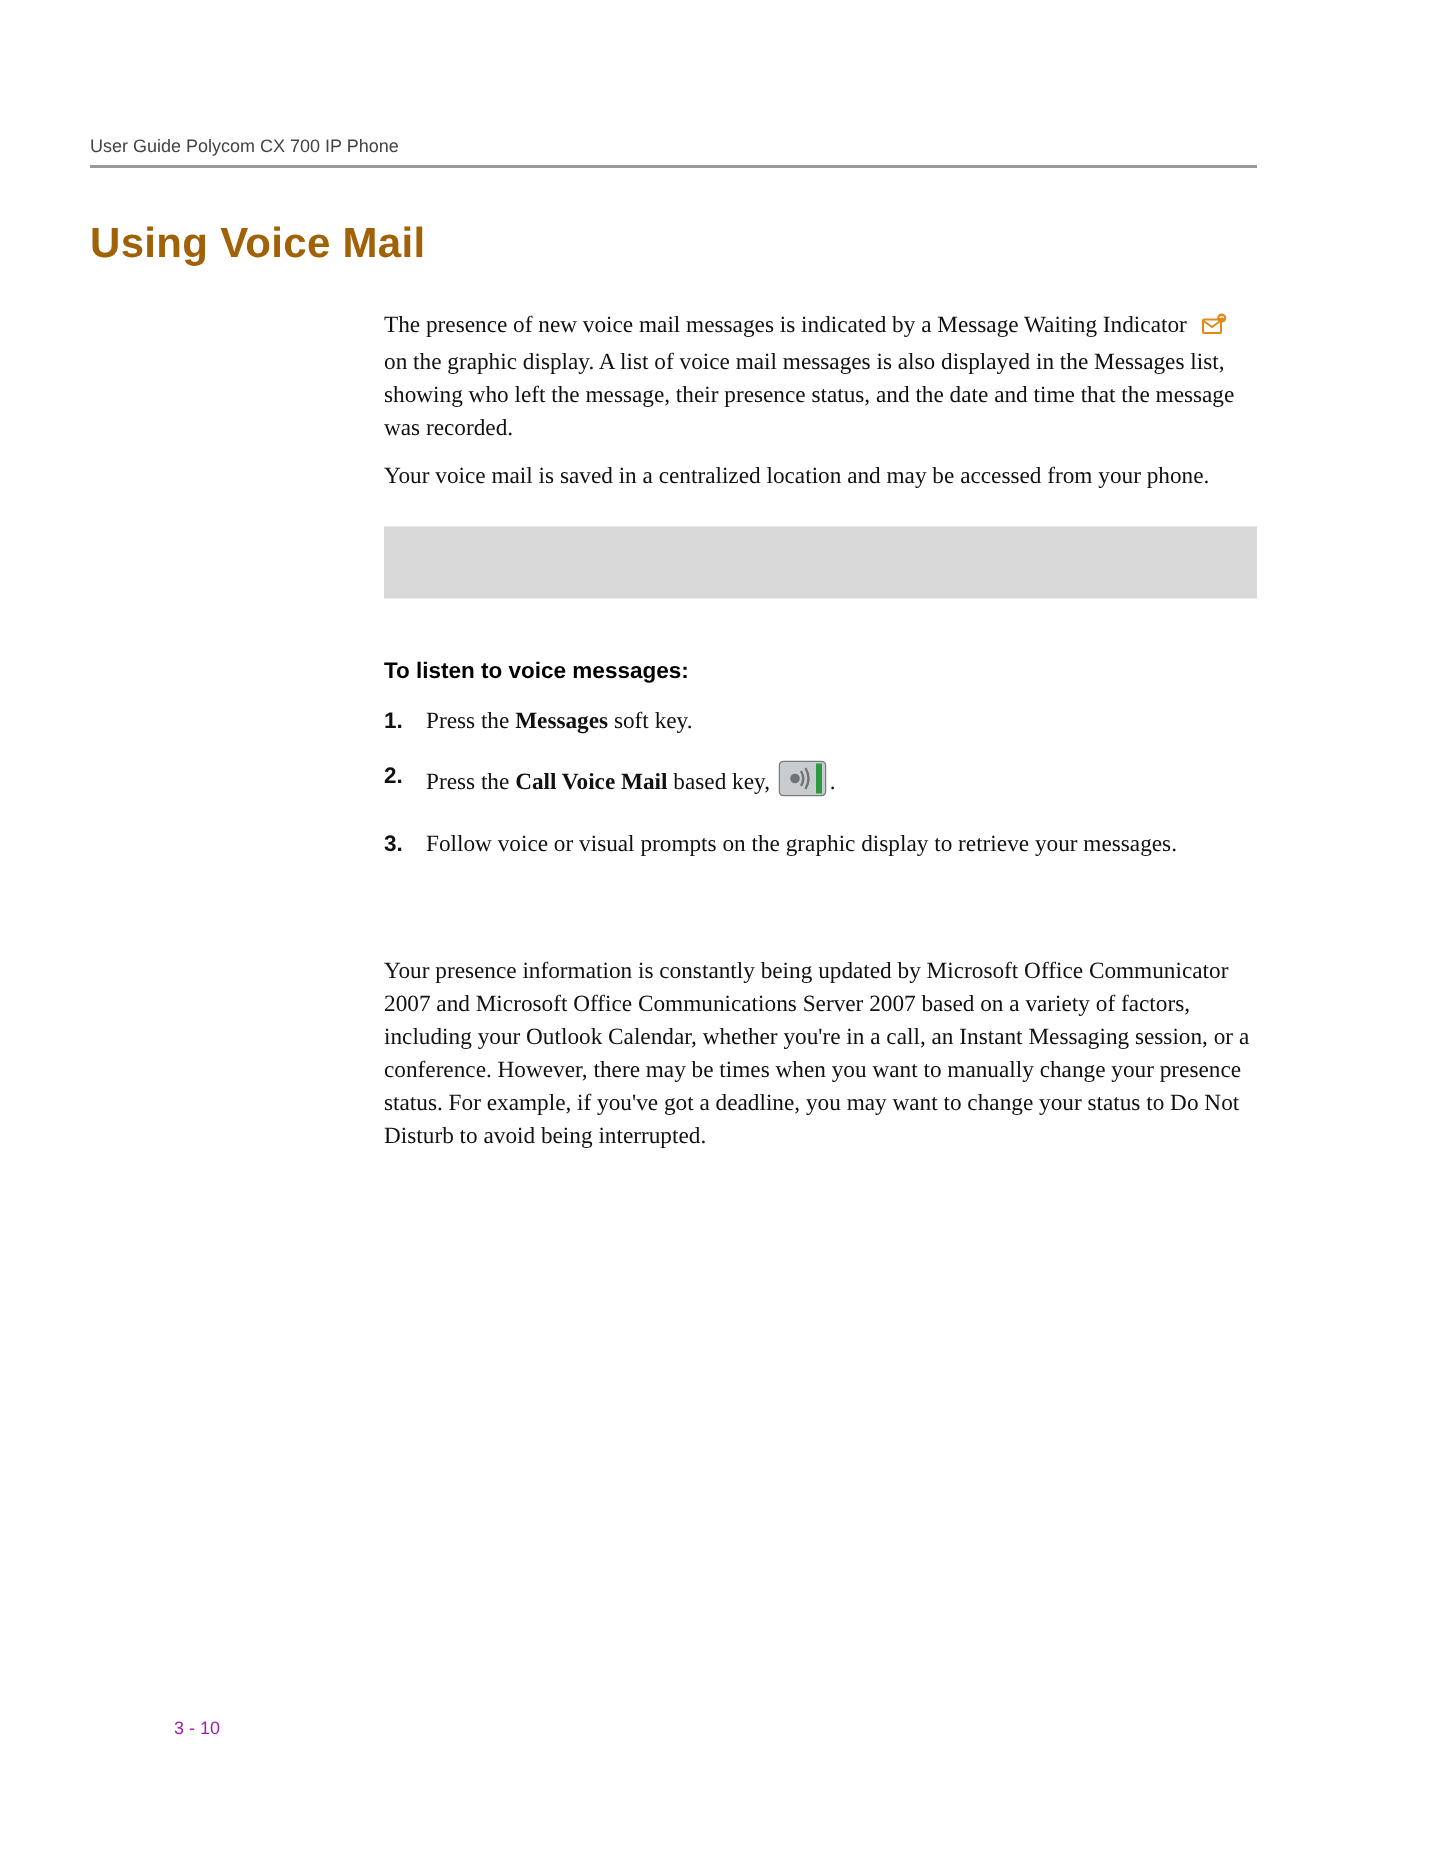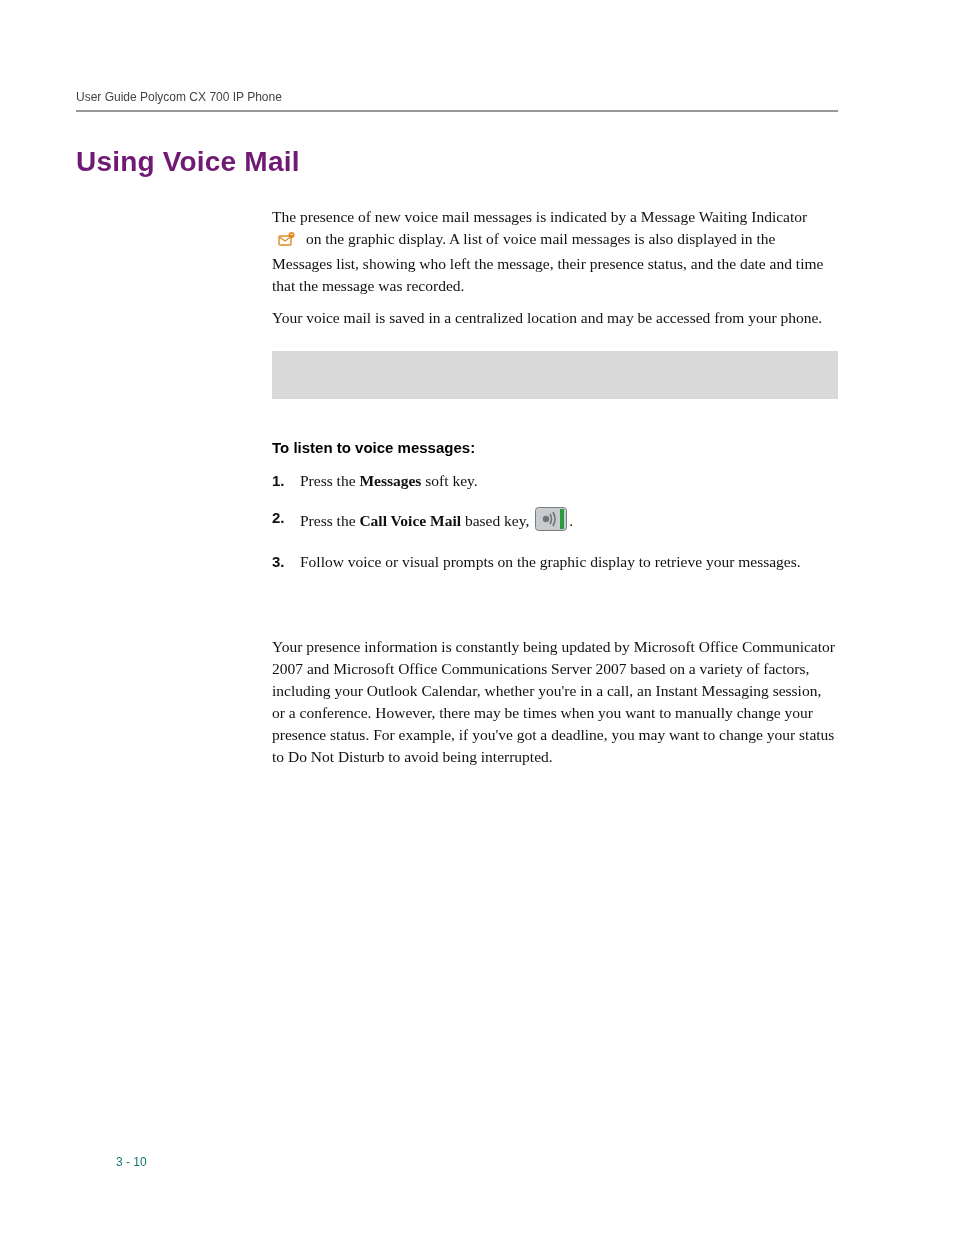--- a/index.html
+++ b/index.html
@@ -7,38 +7,38 @@
     padding: 0;
     background: #fff;
     font-family: "Book Antiqua", Palatino, "Palatino Linotype", Georgia, serif;
     color: #000;
   }
   .page {
     width: 954px;
     height: 1235px;
     position: relative;
     box-sizing: border-box;
-    padding: 90px 116px 0 76px;
+    padding: 90px 116px 0 60px;
   }
   .header-line {
     font-family: Verdana, Arial, sans-serif;
     font-size: 12px;
     color: #444;
     margin-bottom: 6px;
   }
   .rule {
     border: none;
     border-top: 2px solid #999;
     margin: 0 0 34px 0;
   }
   .h1 {
     font-family: "Futura", "Trebuchet MS", Verdana, Arial, sans-serif;
     font-weight: bold;
     font-size: 28px;
-    color: #701a75;
+    color: #a16207;
     margin: 0 0 28px 0;
     letter-spacing: 0.2px;
   }
   .body-col {
     margin-left: 196px;
     font-size: 15.5px;
     line-height: 1.42;
     color: #111;
   }
   .body-col p {
@@ -86,24 +86,24 @@
     display: inline-block;
     vertical-align: middle;
     margin: 0 2px;
   }
   .section2 {
     margin-top: 62px;
   }
   .page-num {
     position: absolute;
     left: 116px;
-    bottom: 66px;
+    bottom: 76px;
     font-family: Verdana, Arial, sans-serif;
     font-size: 12px;
-    color: #0f766e;
+    color: #a21caf;
   }
   b { font-weight: bold; }
 </style>
 </head>
 <body>
 
 <div class="page">
 
   <div class="header-line">User Guide Polycom CX 700 IP Phone</div>
   <hr class="rule">

